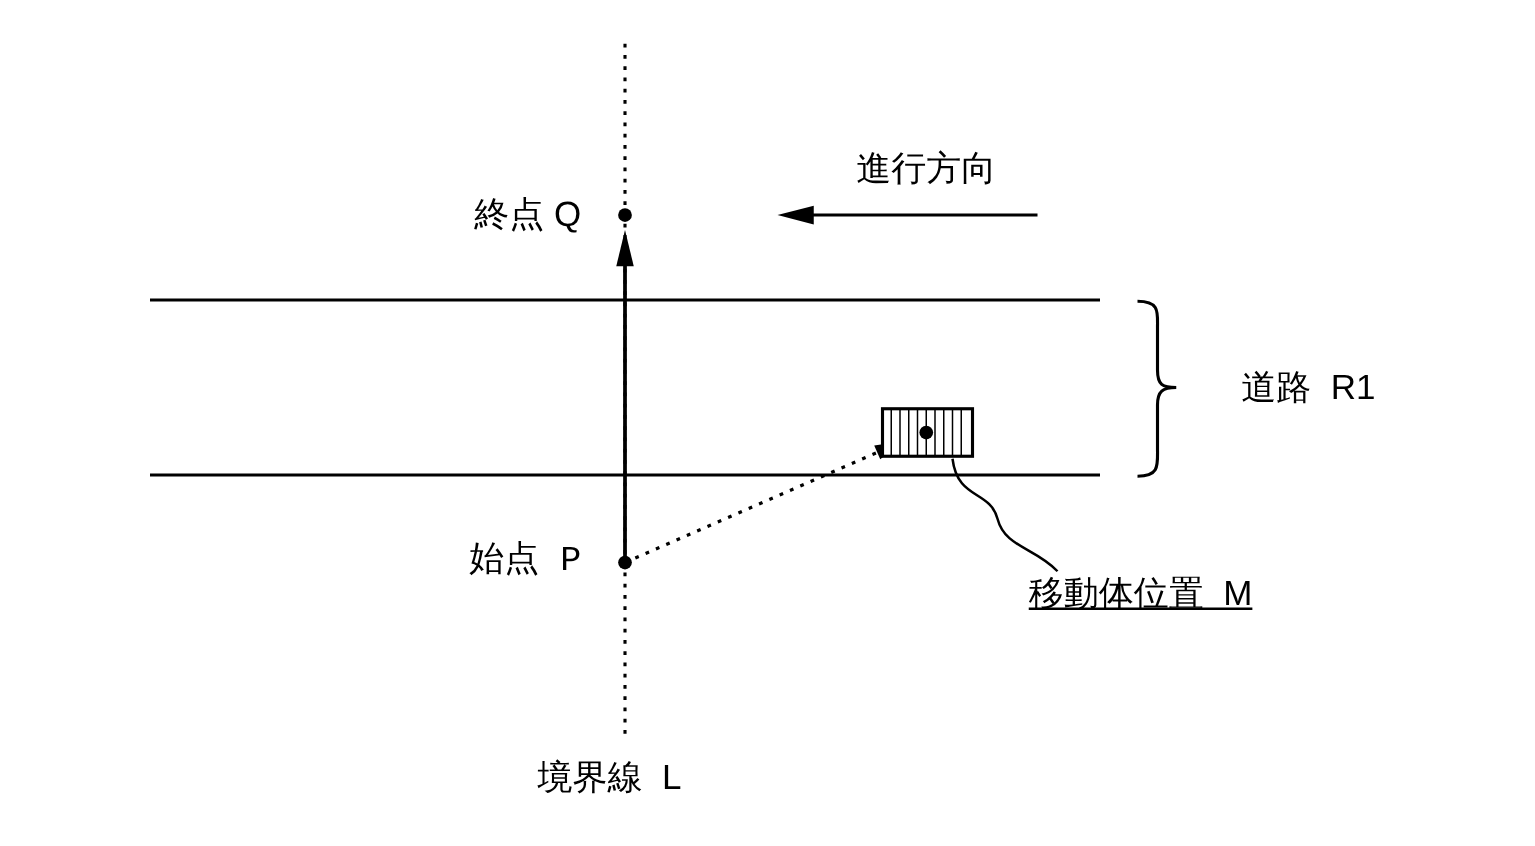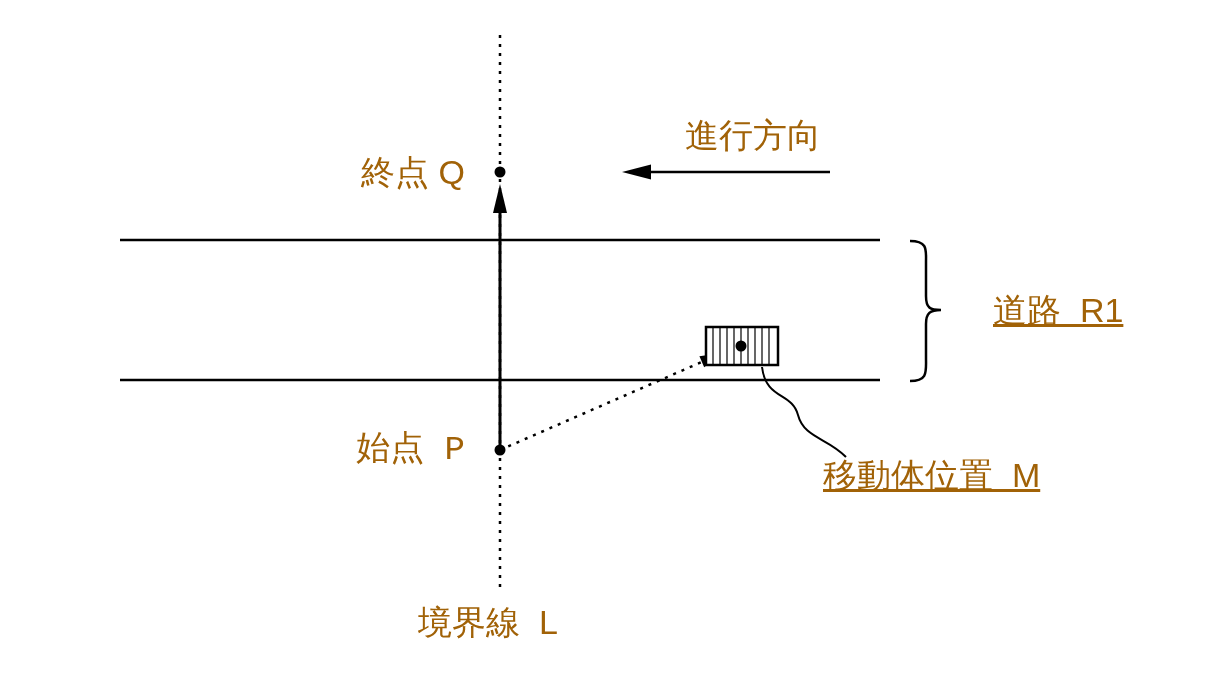--- a/index.html
+++ b/index.html
@@ -15,22 +15,22 @@
     background: #ffffff;
     overflow: hidden;
   }
   .canvas svg {
     position: absolute;
     left: 0;
     top: 0;
   }
   .lbl {
     position: absolute;
-    font-size: 34px;
-    color: #a16207;
+    font-size: 28px;
+    color: #000000;
     white-space: pre;
     line-height: 34px;
   }
   .lbl.right {
     text-align: right;
   }
 </style>
 </head>
 <body>
 
@@ -79,19 +79,19 @@
   </svg>
 
   <div class="lbl right" style="right: 763px; top: 155px;">終点 Q</div>
 
   <div class="lbl right" style="right: 763px; top: 433px; font-family: Liberation Mono, monospace;">始点 P</div>
 
 
 
   <div class="lbl" style="left: 685px; top: 118px;">進行方向</div>
 
-  <div class="lbl" style="left: 993px; top: 293px; text-decoration: underline;">道路  R1</div>
+  <div class="lbl" style="left: 993px; top: 293px;">道路  R1</div>
 
   <div class="lbl" style="left: 823px; top: 458px; text-decoration: underline;">移動体位置  M</div>
 
-  <div class="lbl" style="left: 418px; top: 605px;">境界線  L</div>
+  <div class="lbl" style="left: 430px; top: 605px;">境界線  L</div>
 
 </div>
 
 </body></html>

